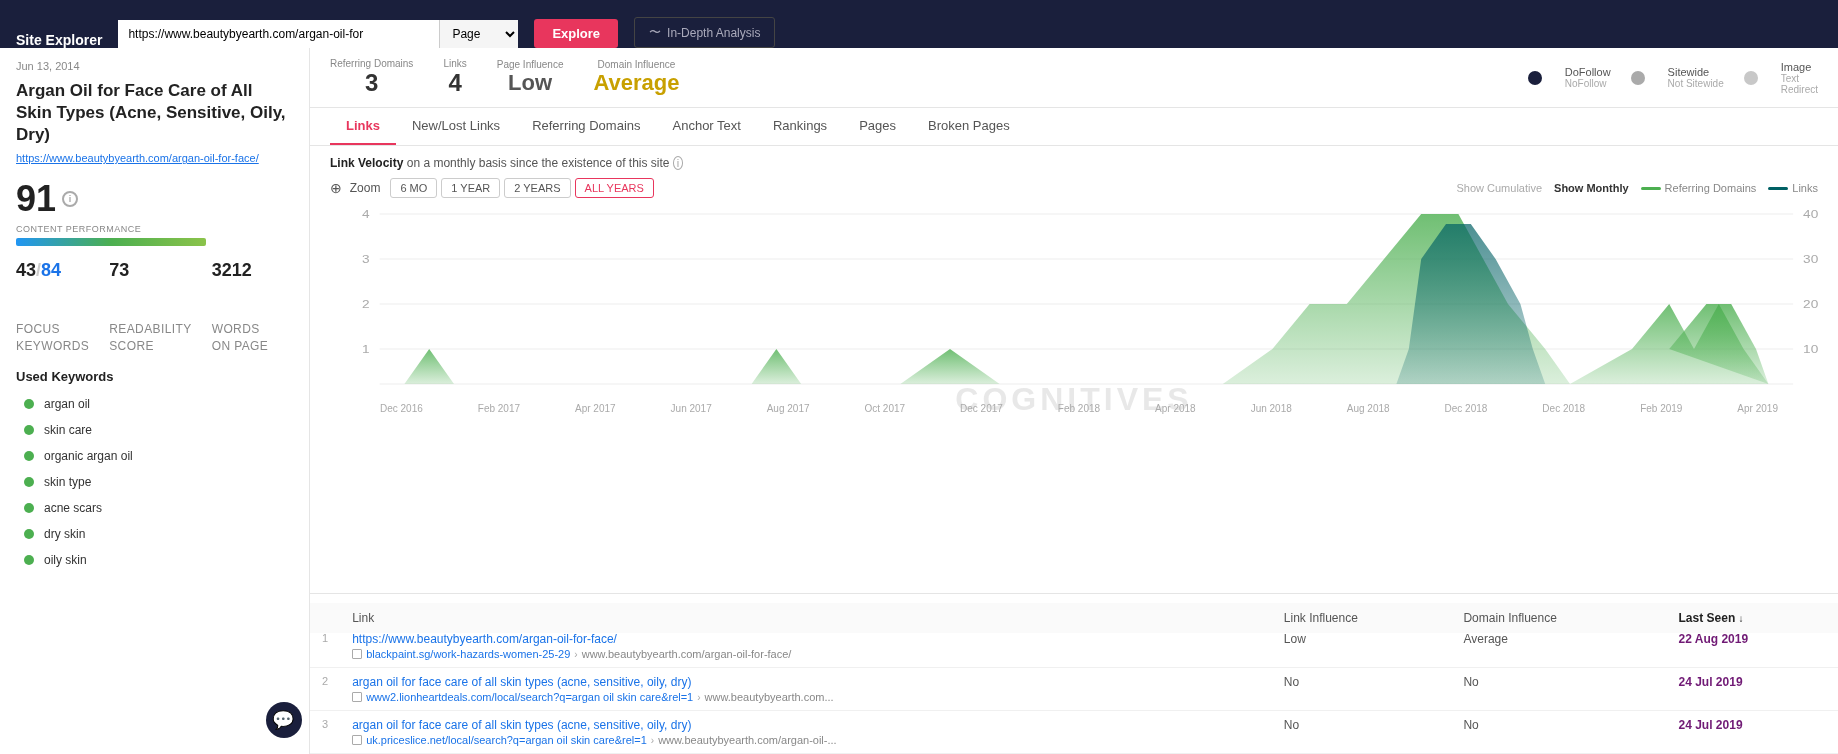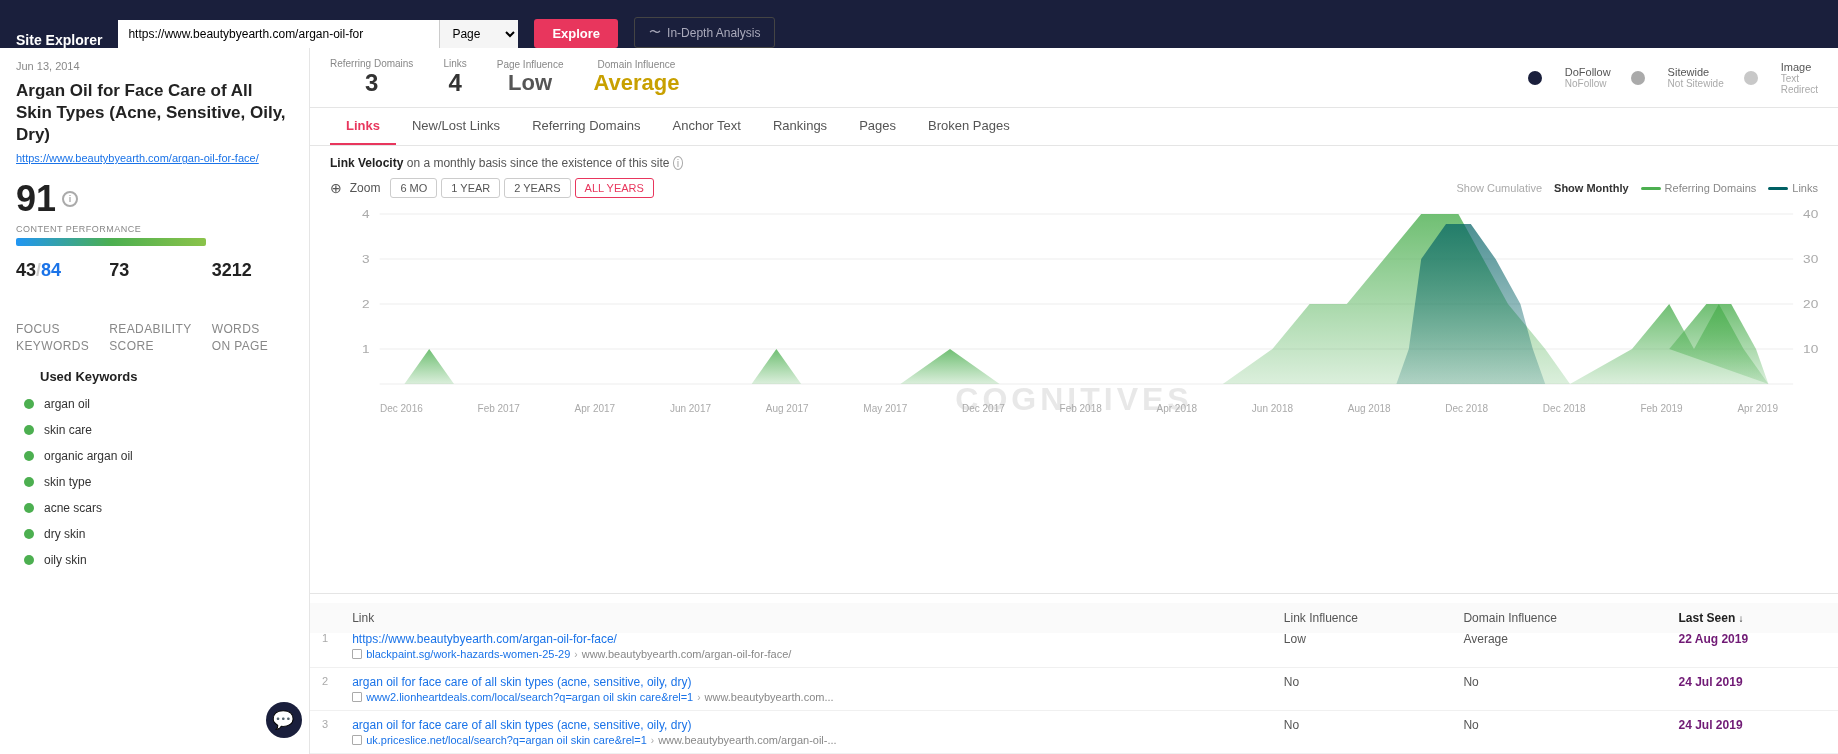--- a/index.html
+++ b/index.html
@@ -150,21 +150,20 @@
       text-transform: uppercase;
       letter-spacing: 0.4px;
       line-height: 1.4;
       margin-top: 40px;
     }
     .used-keywords-label {
       font-size: 13px;
       font-weight: bold;
       color: #222;
       margin-bottom: 8px;
-      margin-left: 24px;
     }
     .keyword-item {
       display: flex;
       align-items: center;
       gap: 10px;
       padding: 5px 8px;
       border-radius: 3px;
       margin-bottom: 2px;
     }
     .keyword-dot {
@@ -625,21 +624,21 @@
 
           <polygon fill="url(#tealGrad)" points="860,180 870,145 880,55 900,20 920,20 940,55 960,100 970,145 980,180"></polygon>
         </svg>
         
         <div style="display:flex;justify-content:space-between;padding:0 40px 0 50px;font-size:10px;color:#aaa;margin-top:-4px;">
           <span>Dec 2016</span>
             <span>Feb 2017</span>
             <span>Apr 2017</span>
             <span>Jun 2017</span>
             <span>Aug 2017</span>
-            <span>May 2017</span>
+            <span>Oct 2017</span>
             <span>Dec 2017</span>
             <span>Feb 2018</span>
             <span>Apr 2018</span>
             <span>Jun 2018</span>
             <span>Aug 2018</span>
             <span>Dec 2018</span>
             <span>Dec 2018</span>
             <span>Feb 2019</span>
             <span>Apr 2019</span>
         </div>

